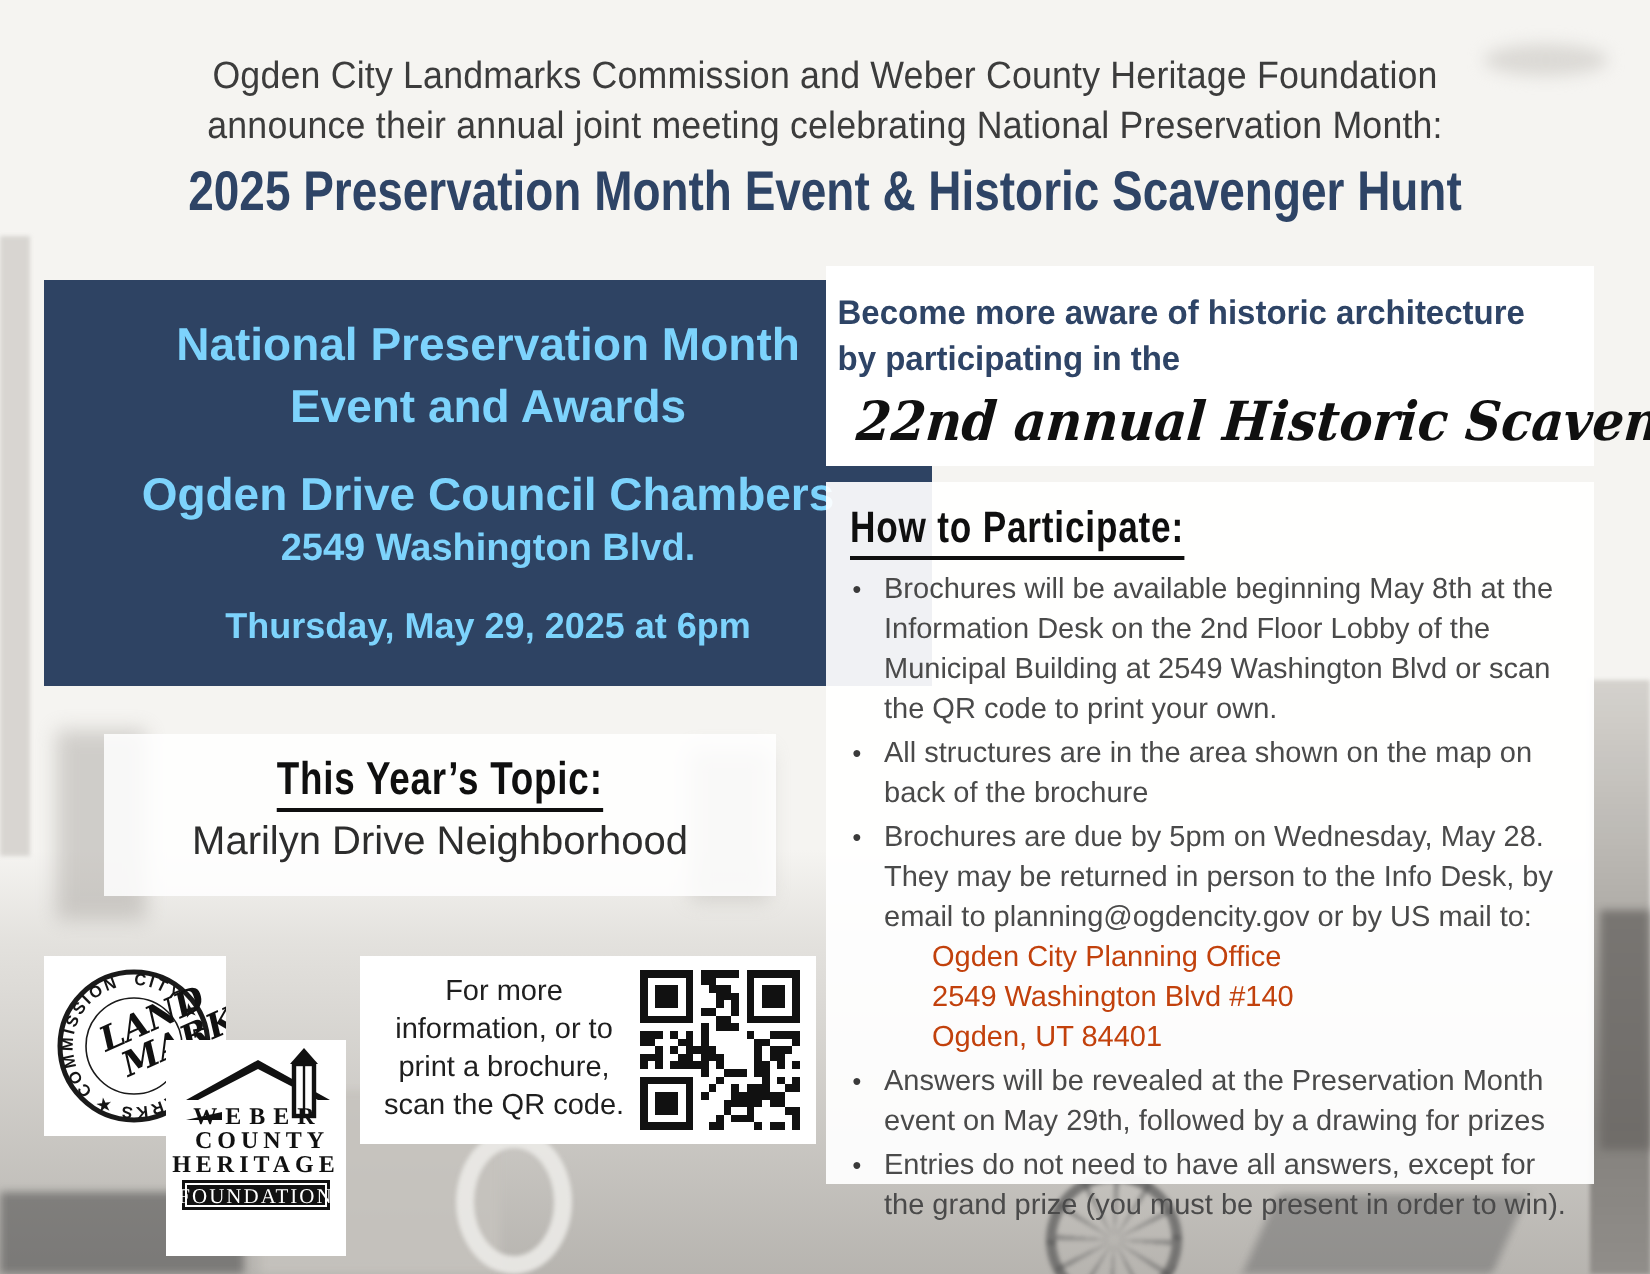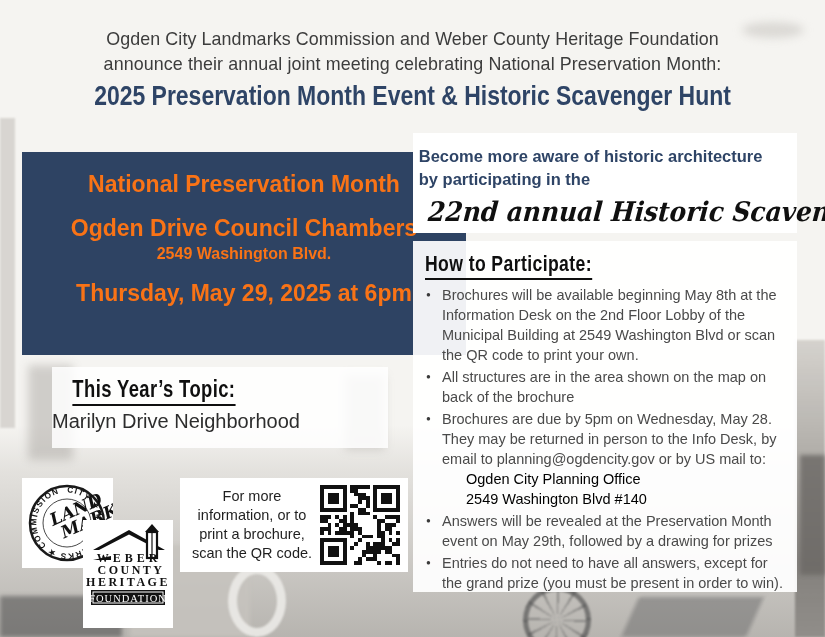--- a/index.html
+++ b/index.html
@@ -35,50 +35,50 @@
 
   
   .hdr-line { position:absolute; left:0; width:825px; text-align:center; color:#3c3c3c;
     font-size:19px; transform:scaleX(.94); letter-spacing:.1px; }
   .hdr-line1 { top:28px; }
   .hdr-line2 { top:53px; }
   .main-title { position:absolute; left:0; top:80px; width:825px; text-align:center;
     color:#2e4466; font-size:28px; font-weight:bold; transform:scaleX(.82); letter-spacing:0; }
 
   
-  .event-box { position:absolute; left:22px; top:152px; width:444px; height:203px;
-    background:#2e4363; color:#f97316; text-align:center; padding-top:17px; }
+  .event-box { position:absolute; left:22px; top:140px; width:444px; height:203px;
+    background:#2e4363; color:#7dd3fc; text-align:center; padding-top:17px; }
   .event-title { font-size:23px; font-weight:bold; line-height:1.35; }
   .event-venue { font-size:23px; font-weight:bold; margin-top:15px; }
-  .event-addr  { font-size:16px; font-weight:bold; margin-top:3px; }
-  .event-date  { font-size:23px; font-weight:bold; margin-top:17px; }
+  .event-addr  { font-size:19px; font-weight:bold; margin-top:3px; }
+  .event-date  { font-size:18px; font-weight:bold; margin-top:17px; }
 
   
   .banner-box { position:absolute; left:413px; top:133px; width:384px; height:100px;
     background:#fff; text-align:left; padding-top:13px; }
   .banner-line { color:#2e4466; font-size:17px; font-weight:bold; line-height:1.35; transform:scaleX(.97); }
   .banner-script { margin-top:4px; color:#101010;
     font-family:"DejaVu Serif", serif; font-style:italic; font-weight:bold;
     font-size:27px; transform:scaleX(.92) skewX(-5deg); white-space:nowrap; }
 
   
   .participate-box { position:absolute; left:413px; top:241px; width:384px; height:351px;
     background:rgba(255,255,255,.93); padding:10px 12px 0 12px; }
   .participate-heading { display:inline-block; color:#0f0f0f; font-size:22px; font-weight:bold;
     transform:scaleX(.8); transform-origin:0 50%; border-bottom:2.5px solid #0f0f0f;
     padding-bottom:1px; margin-bottom:5px; letter-spacing:.5px; white-space:nowrap; }
   .bullets { list-style:none; }
   .bullets li { position:relative; padding-left:17px; font-size:14.5px; line-height:1.38;
     color:#4a4a4a; margin-bottom:2px; }
   .bullets li::before { content:"●"; position:absolute; left:1px; top:4px; font-size:8px; color:#3a3a3a; }
-  .addr-block div { margin-left:24px; font-size:14.5px; line-height:1.38; color:#000000; }
+  .addr-block div { margin-left:24px; font-size:14.5px; line-height:1.38; color:#c2410c; }
 
   
   .topic-box { position:absolute; left:52px; top:367px; width:336px; height:81px;
-    background:rgba(255,255,255,.85); text-align:left; padding-top:9px; }
+    background:rgba(255,255,255,.85); text-align:center; padding-top:9px; }
   .topic-heading { display:inline-block; color:#0f0f0f; font-size:23px; font-weight:bold;
     transform:scaleX(.8); border-bottom:2.5px solid #0f0f0f; padding-bottom:1px;
     letter-spacing:.5px; white-space:nowrap; }
   .topic-name { margin-top:4px; font-size:20px; color:#2d2d2d; }
 
   
   .landmarks-logo { position:absolute; left:22px; top:478px; width:91px; height:90px;
     background:#fff; z-index:2; }
   .heritage-logo { position:absolute; left:83px; top:520px; width:90px; height:108px;
     background:#fff; z-index:3; padding:2px; }
@@ -108,20 +108,21 @@
   <div class="bg bg-slant"></div>
   <div class="bg bg-doorway"></div>
 
   <div class="hdr-line hdr-line1">Ogden City Landmarks Commission and Weber County Heritage Foundation</div>
   <div class="hdr-line hdr-line2">announce their annual joint meeting celebrating National Preservation Month:</div>
   <div class="main-title">2025 Preservation Month Event &amp; Historic Scavenger Hunt</div>
 
   <div class="event-box">
     <div class="event-title">
       <div>National Preservation Month</div>
+      <div>Event and Awards</div>
     </div>
     <div class="event-venue">Ogden Drive Council Chambers</div>
     <div class="event-addr">2549 Washington Blvd.</div>
     <div class="event-date">Thursday, May 29, 2025 at 6pm</div>
   </div>
 
   <div class="banner-box">
     <div class="banner-line">Become more aware of historic architecture</div>
     <div class="banner-line">by participating in the</div>
     <div class="banner-script">22nd annual Historic Scavenger Hunt</div>
@@ -130,20 +131,21 @@
   <div class="participate-box">
     <div class="participate-heading">How to Participate:</div>
     <ul class="bullets">
       <li>Brochures will be available beginning May 8th at the Information Desk on the 2nd Floor Lobby of the Municipal Building at 2549 Washington Blvd or scan the QR code to print your own.</li>
       <li>All structures are in the area shown on the map on back of the brochure</li>
       <li>
         <span>Brochures are due by 5pm on Wednesday, May 28. They may be returned in person to the Info Desk, by email to planning@ogdencity.gov or by US mail to:</span>
         <span class="addr-block">
           <div>Ogden City Planning Office</div>
           <div>2549 Washington Blvd #140</div>
+          <div>Ogden, UT  84401</div>
         </span>
       </li>
       <li>Answers will be revealed at the Preservation Month event on May 29th, followed by a drawing for prizes</li>
       <li>Entries do not need to have all answers, except for the grand prize (you must be present in order to win).</li>
     </ul>
   </div>
 
   <div class="topic-box">
     <div class="topic-heading">This Year’s Topic:</div>
     <div class="topic-name">Marilyn Drive Neighborhood</div>

